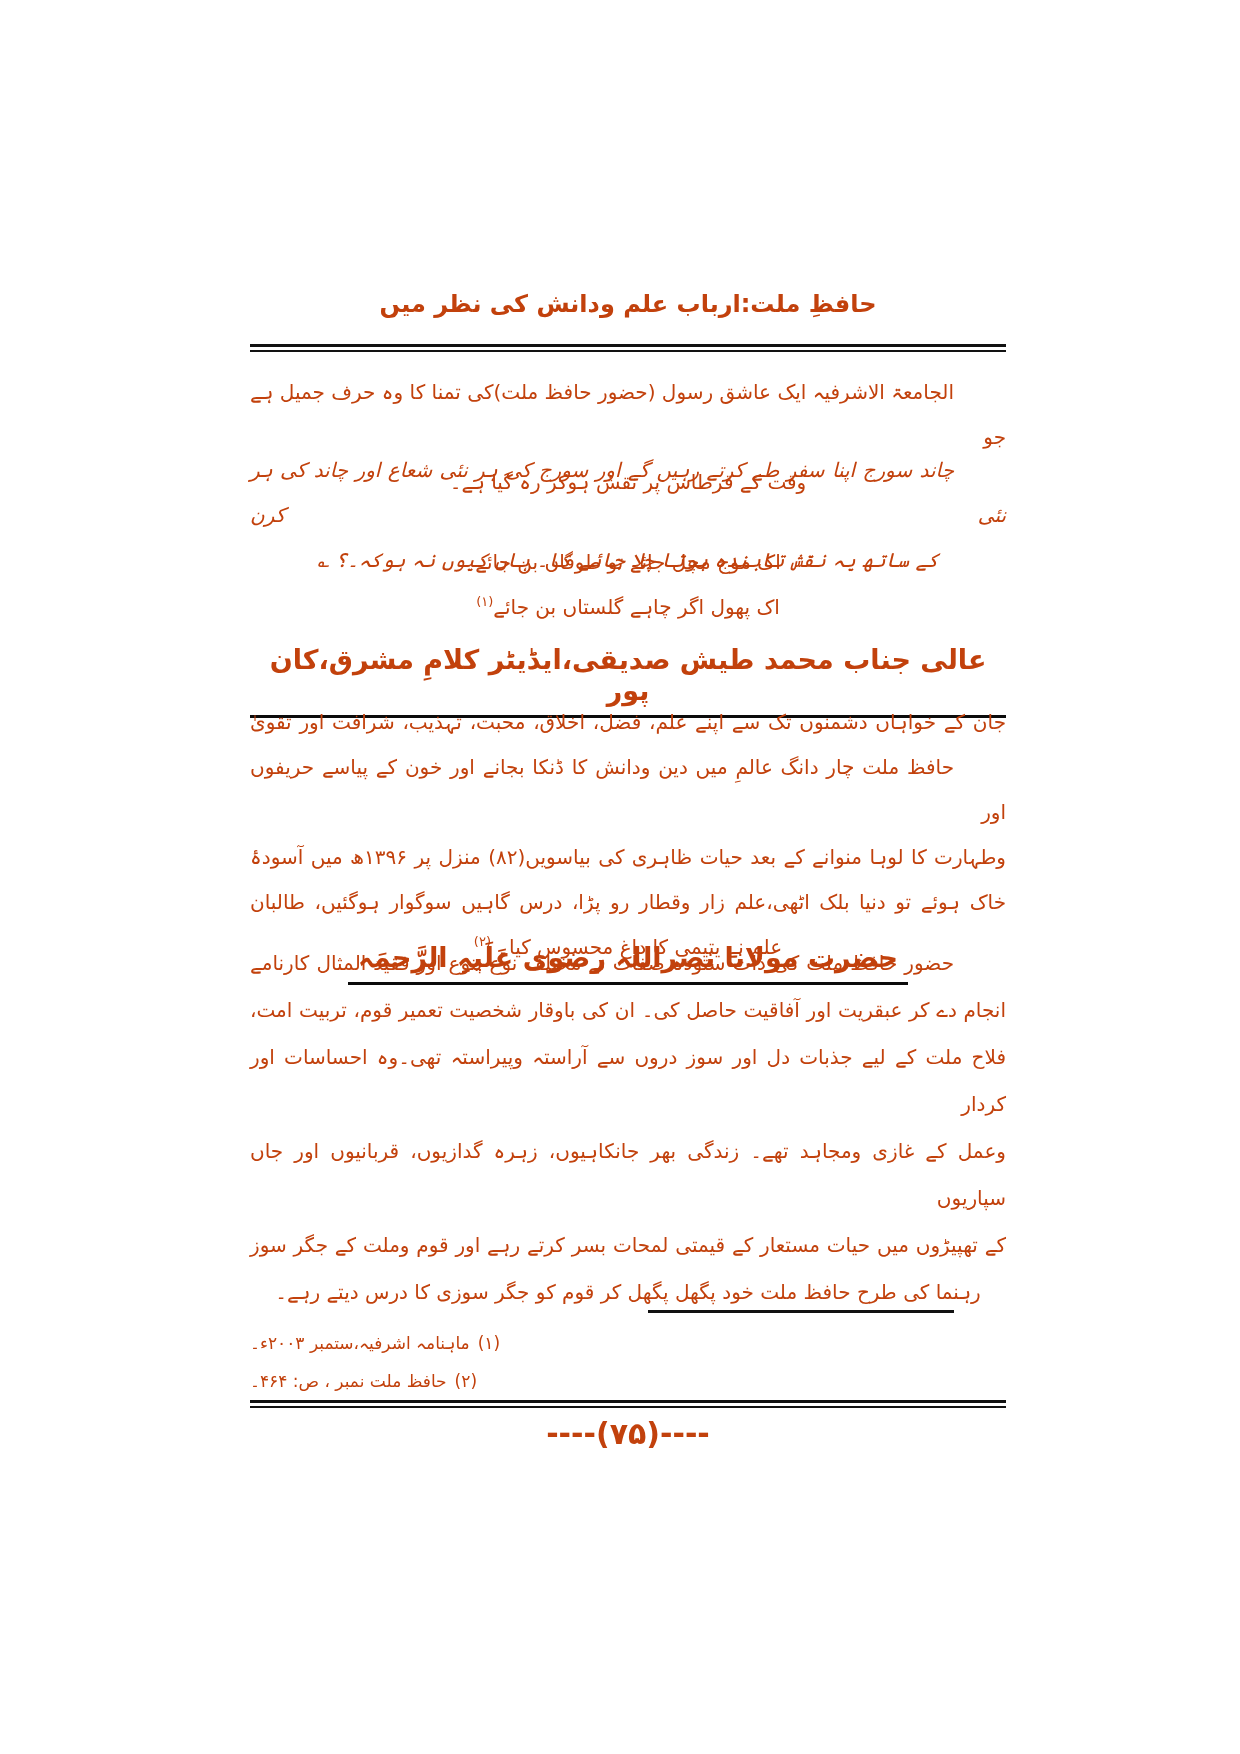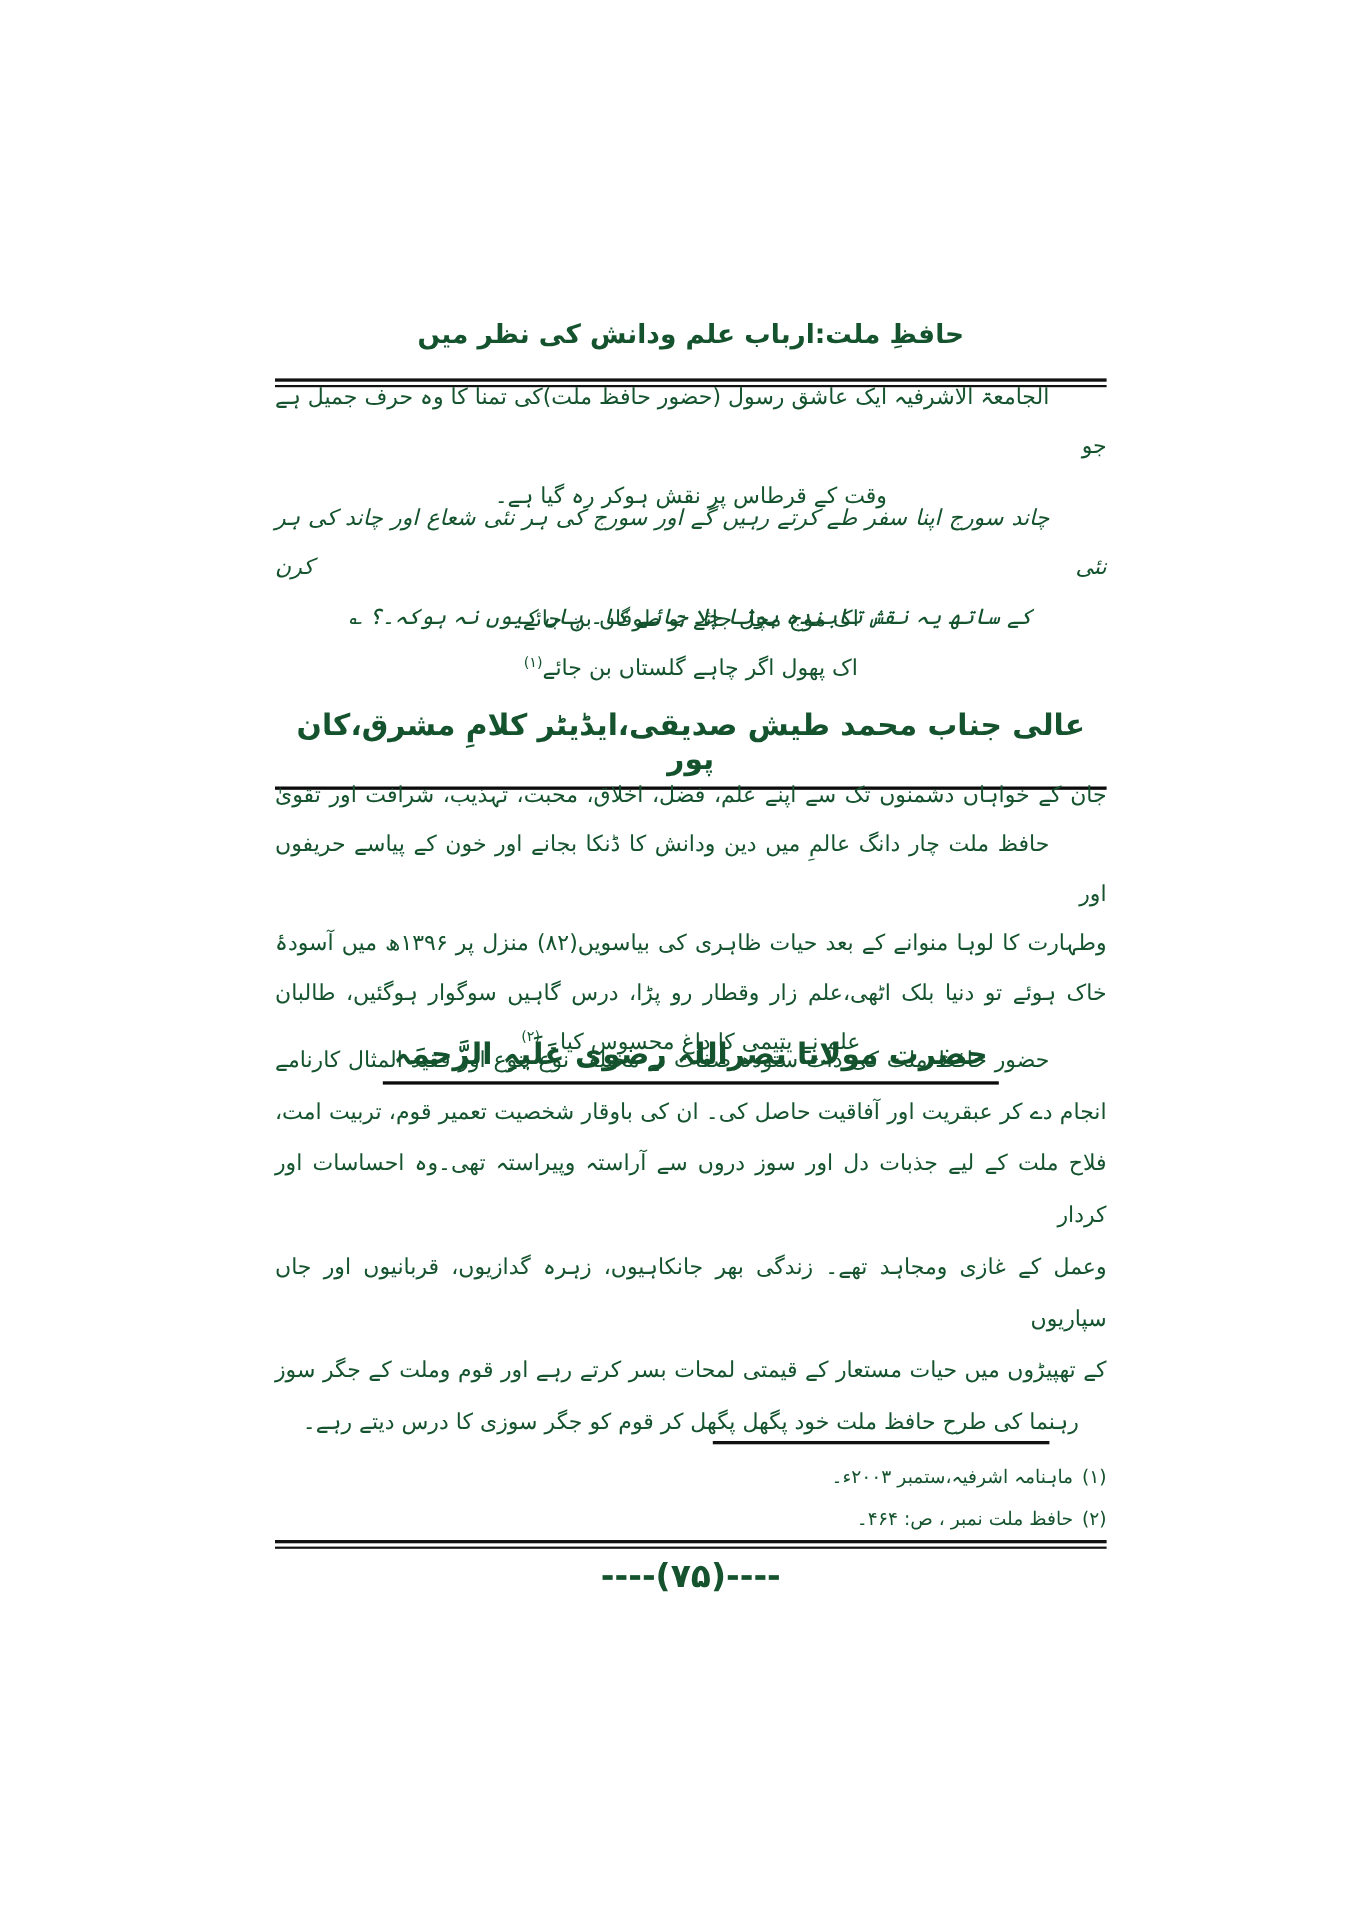--- a/index.html
+++ b/index.html
@@ -1,20 +1,20 @@
 <!DOCTYPE html>
 <html lang="ur"><head>
 <meta charset="utf-8">
 <style>
   html,body { margin:0; padding:0; background:#ffffff; }
   .page {
     position:relative;
     width:1240px; height:1754px;
     background:#ffffff;
-    color:#14532d;
+    color:#c2410c;
     font-family:"DejaVu Sans", sans-serif;
     overflow:hidden;
   }
   .abs { position:absolute; left:250px; width:756px; }
   .urdu { direction:rtl; unicode-bidi:embed; }
 
   .page-title {
     top:290px;
     text-align:center;
     font-size:24px; font-weight:bold;
@@ -31,21 +31,21 @@
   .body-line {
     font-size:20px;
     line-height:45px;
     text-align:justify;
     text-align-last:justify;
     white-space:normal;
   }
   .body-line.first-line { text-indent:52px; }
   .body-line.last-line { text-align:center; text-align-last:center; }
 
-  .para1 { top:338px; }
+  .para1 { top:370px; }
   .para2 { top:448px;font-style:italic; }
 
   .verse { top:540px; text-align:center; }
   .verse .verse-line { font-size:20px; line-height:45px; text-align:center; }
 
   .section-heading { text-align:center;margin-top:12px; }
   .heading1 { top:632px; }
   .heading2 { top:930px; }
   .section-heading .heading-text {
     display:inline-block;
@@ -68,21 +68,21 @@
     position:absolute;
     left:648px; top:1310px;
     width:306px;
     border-top:3px solid #121212;
     height:0;
   }
   .footnotes { top:1324px; }
   .footnote-line {
     font-size:17px;
     line-height:38px;
-    text-align:right;
+    text-align:left;
   }
   .footnote-line .fn-num { margin-left:8px; }
 
   .page-number {
     top:1416px;
     text-align:center;
     font-size:30px;
     font-weight:bold;
     letter-spacing:1px;
   }

